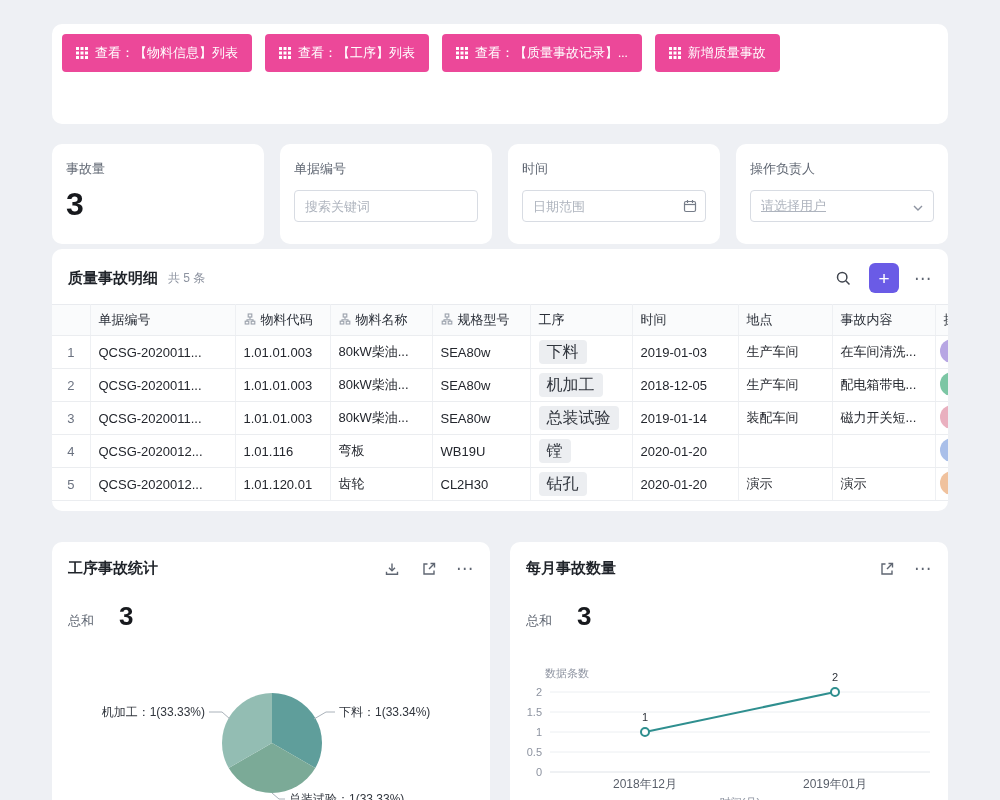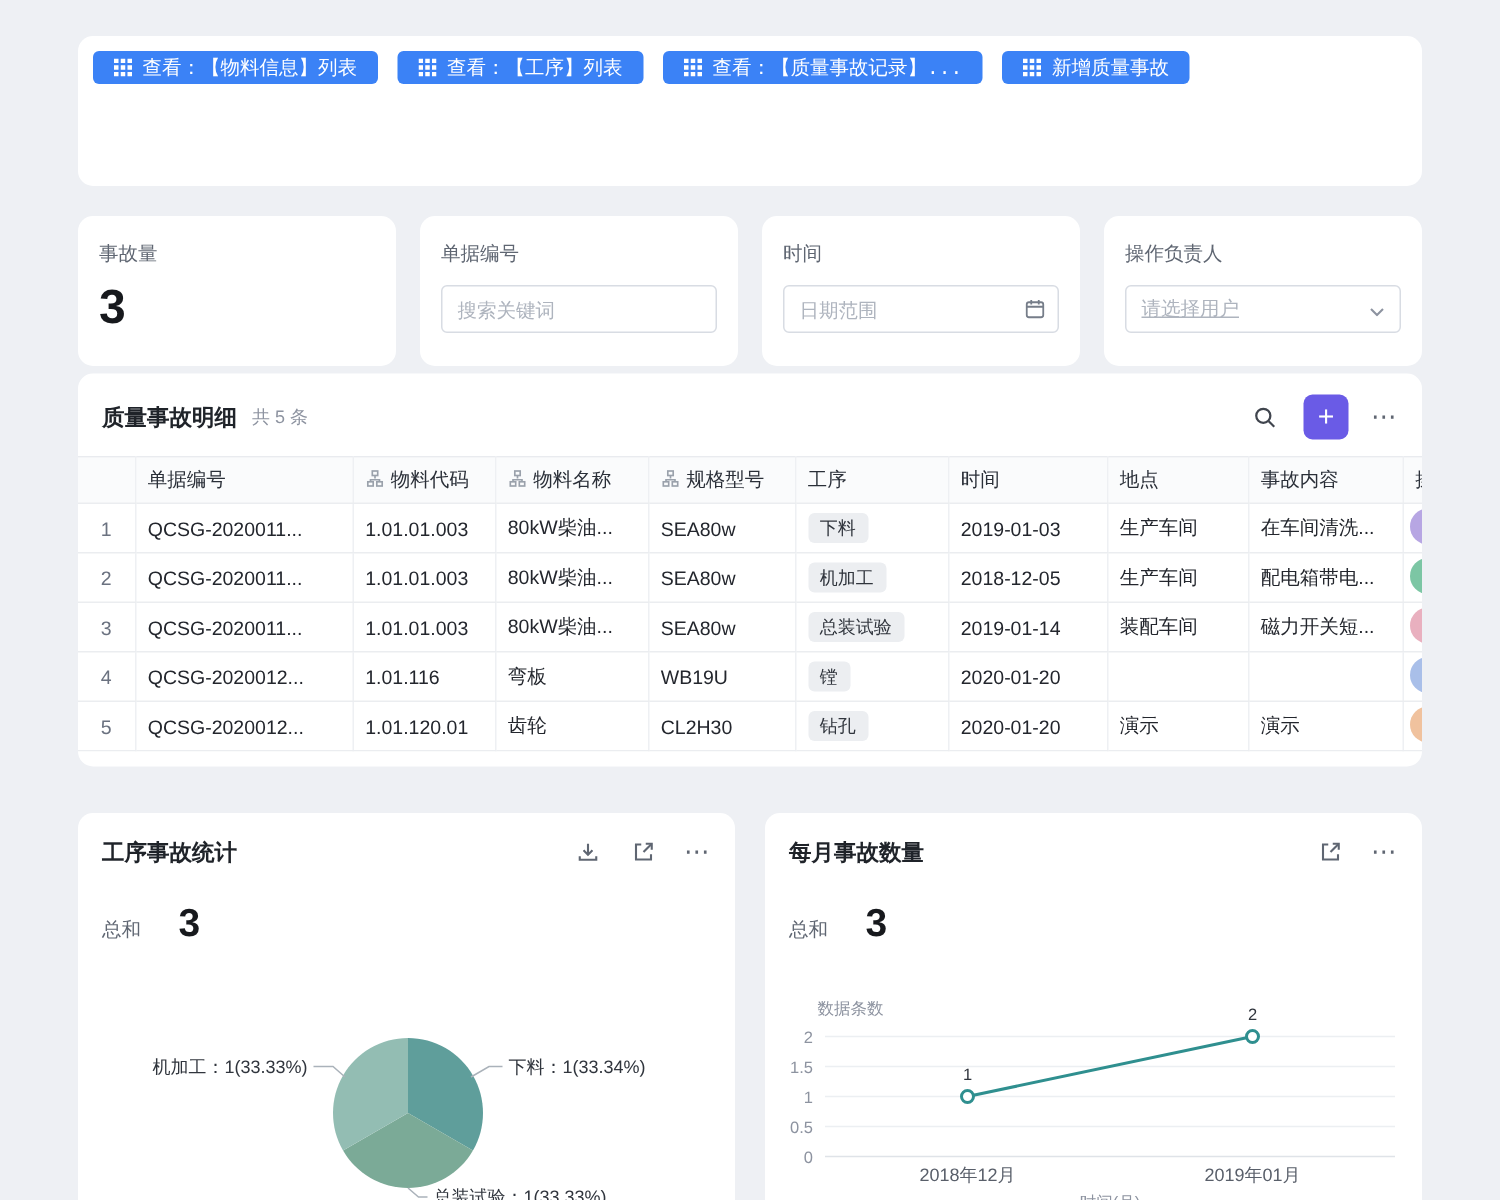--- a/index.html
+++ b/index.html
@@ -10,24 +10,24 @@
     font-family:"Liberation Sans","DejaVu Sans",sans-serif;
     color:#1f2329;
   }
   .card { position:absolute; background:#fff; border-radius:10px; }
 
   
   #card-shortcuts { left:52px; top:24px; width:896px; height:100px; }
   .sc-title { padding:17px 14px 11px; font-size:14px; font-weight:bold; border-bottom:1px solid #f2f3f5; }
   .btn-row { display:flex; gap:13px; padding:10px; }
   .blue-btn {
-    display:inline-flex; align-items:center; gap:7px; height:22px; padding:0 14px;
-    background:#3b82f6; color:#fff; border:none; border-radius:4px;
+    display:inline-flex; align-items:center; gap:7px; height:38px; padding:0 14px;
+    background:#ec4899; color:#fff; border:none; border-radius:4px;
     font-size:13px; font-weight:500; cursor:pointer; white-space:nowrap;
-    font-family:Liberation Mono, monospace;
+    font-family:Liberation Serif, serif;
   }
   .blue-btn svg { display:block; }
 
   
   .filter-card { top:144px; width:212px; height:100px; padding:16px 14px; }
   #filter-1 { left:52px; } #filter-2 { left:280px; } #filter-3 { left:508px; } #filter-4 { left:736px; }
   .filter-label { font-size:13px; color:#5f6672; }
   .big-number { font-size:32px; font-weight:bold; margin-top:8px; color:#17191d; }
   .input-wrap { position:relative; margin-top:12px; }
   .input-wrap input {
@@ -61,21 +61,21 @@
     border-right:1px solid #eef0f3; border-bottom:1px solid #ebedf0;
     height:33px; padding:0 8px; text-align:left; white-space:nowrap; overflow:hidden;
     font-weight:normal; color:#23262d;
   }
   thead th { height:31px; background:#fafbfc; border-top:1px solid #e9ebef; color:#2a2f38; }
   th .th-inner { display:flex; align-items:center; gap:5px; }
   td.rownum, th.rownum { text-align:center; color:#6b7280; }
   td.avatar-cell { padding:0 0 0 4px; }
   .tag {
     display:inline-block; background:#eceef1; border-radius:4px;
-    padding:4px 8px; font-size:12px; line-height:1; color:#30353d;
+    padding:4px 8px; font-size:16px; line-height:1; color:#30353d;
   }
 
   
   #card-pie  { left:52px;  top:542px; width:438px; height:272px; overflow:hidden; }
   #card-line { left:510px; top:542px; width:438px; height:272px; overflow:hidden; }
   .chart-head { display:flex; align-items:center; padding:16px 16px 0; }
   .chart-title { font-size:15px; font-weight:bold; }
   .chart-icons { margin-left:auto; display:flex; gap:17px; align-items:center; }
   .total-row { padding:0 16px; margin-top:22px; display:flex; align-items:baseline; gap:25px; }
   .total-label { font-size:13px; color:#5f6672; }

